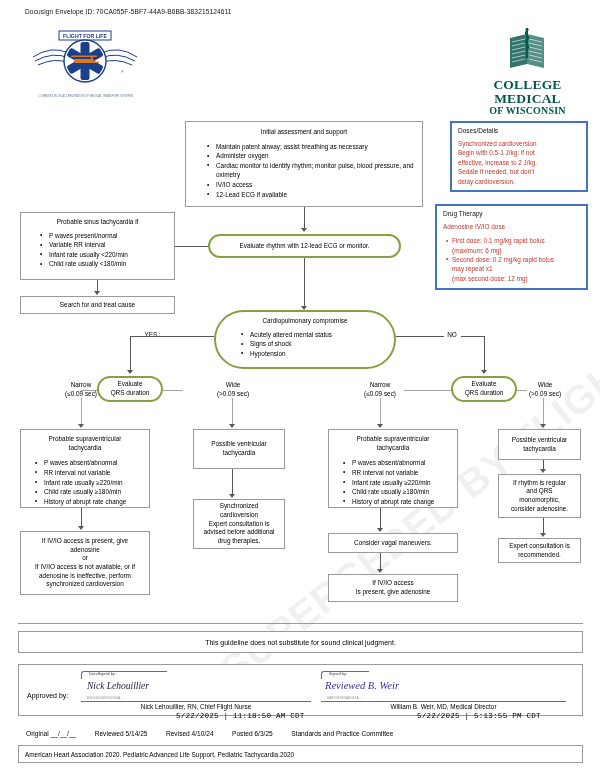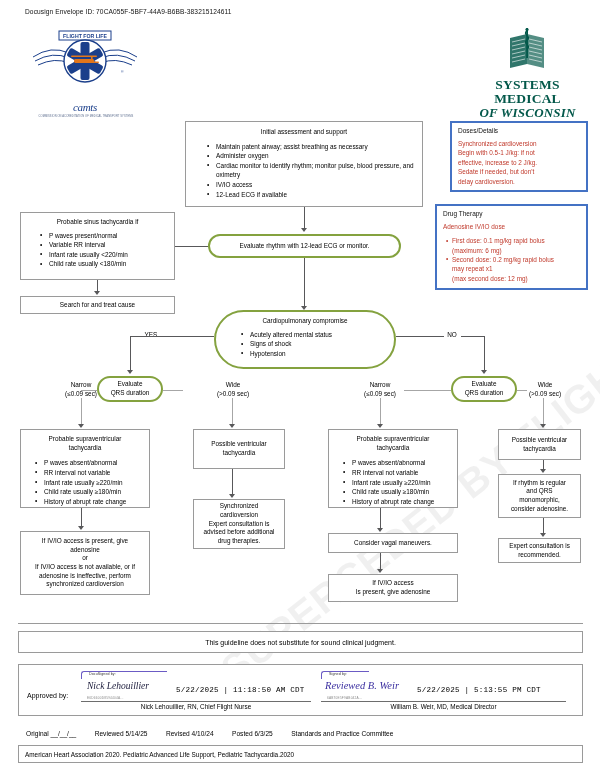--- a/index.html
+++ b/index.html
@@ -20,21 +20,21 @@
   .ffl-wrap{}
   .camts{font-family:"Liberation Serif",serif;font-style:italic;
          font-size:11px;color:#1b3f8b;letter-spacing:-.3px;}
   .camts-sub{font-size:2.6px;color:#5a6b8c;letter-spacing:.1px;text-align:center;}
 
   
   .mcw-text div{font-family:"Liberation Serif",serif;color:#03584a;
                 font-weight:700;line-height:1.04;letter-spacing:.2px;}
   .mcw-1{font-size:13.5px;}
   .mcw-2{font-size:13.5px;}
-  .mcw-3{font-size:13px;font-style:italic;}
+  .mcw-3{font-size:10px;}
 
   
   .box{border:1px solid #9a9a9a;background:#fff;box-sizing:border-box;}
   .box-title{text-align:center;font-size:6.4px;line-height:1.35;}
   ul.bul{margin:0;padding-left:14px;list-style:none;}
   ul.bul li{position:relative;font-size:6.4px;line-height:1.5;}
   ul.bul li:before{content:"\2022";position:absolute;left:-9px;top:-0.5px;font-size:6.5px;}
 
   .pill{border:2.1px solid #84a23f;border-radius:999px;background:#fff;
         box-sizing:border-box;}
@@ -64,21 +64,21 @@
       transform:rotate(-38deg);white-space:nowrap;letter-spacing:1px;}
 
   
   .fbox{border:1px solid #9a9a9a;box-sizing:border-box;background:#fff;}
   .f-disc{font-size:7px;text-align:center;}
   .sig-script{font-family:"Liberation Serif",serif;font-style:italic;}
   .ds-tab{position:absolute;border-left:1px solid #6b5bc4;border-top:1px solid #6b5bc4;
           box-sizing:border-box;}
   .ds-lbl{font-size:3.6px;color:#333;letter-spacing:.1px;}
   .ds-code{font-size:3.2px;color:#8b8b8b;letter-spacing:.2px;}
-  .stamp{font-family:"Liberation Mono",monospace;font-size:7.6px;letter-spacing:.2px;}
+  .stamp{font-family:"Liberation Mono",monospace;font-size:7.6px;letter-spacing:.2px;margin-top:26px;}
   .sig-name{font-size:6.4px;text-align:center;}
   .sig-rule{position:absolute;height:1px;background:#6d6d6d;}
   .approved{font-size:7px;}
   .revline{font-size:6.6px;}
   .ref{font-size:6.4px;}
 </style>
 </head>
 <body>
 
 <div class="page">
@@ -111,23 +111,20 @@
       </g>
 
       <g fill="#e2761b">
         <rect x="49" y="32" width="20" height="4" rx="1.4"></rect>
         <rect x="46" y="28.5" width="26" height="1.6" rx=".8"></rect>
         <rect x="66" y="29" width="1.6" height="4"></rect>
         <rect x="67" y="34.5" width="7" height="1.6" rx=".8"></rect>
       </g>
       <text x="96" y="46" font-family="Liberation Sans, sans-serif" font-size="3.6" fill="#1b3f8b">®</text>
     </svg>
-    <div style="text-align:center;margin-top:2px;">
-      <span class="camts">camts</span>
-    </div>
     <div class="camts-sub" style="width:110px;margin-left:6px;">COMMISSION ON ACCREDITATION OF MEDICAL TRANSPORT SYSTEMS</div>
   </div>
 
 
   <div class="abs" style="left:470px;top:28px;width:115px;height:85px;">
     <svg width="115" height="44" viewBox="0 0 115 44">
       <g fill="#03584a">
         <path d="M40 10 L57 6 L57 36 L40 40 Z" opacity=".82"></path>
         <path d="M74 10 L57 6 L57 36 L74 40 Z" opacity=".68"></path>
       </g>
@@ -145,21 +142,21 @@
           <path d="M72 30 L59 27"></path>
           <path d="M72 34 L59 31"></path>
       </g>
       <rect x="56.2" y="0" width="1.8" height="30" fill="#03584a"></rect>
       <g stroke="#03584a" stroke-width="1.5" fill="none">
         <path d="M57 3 C52 6 62 9 57 12 C52 15 62 18 57 21"></path>
       </g>
       <circle cx="57" cy="1.6" r="1.6" fill="#03584a"></circle>
     </svg>
     <div class="mcw-text" style="text-align:center;margin-top:2px;">
-      <div class="mcw-1">SYSTEMS</div>
+      <div class="mcw-1">COLLEGE</div>
       <div class="mcw-2">MEDICAL</div>
       <div class="mcw-3">OF WISCONSIN</div>
     </div>
   </div>
 
   <div class="abs box" style="left:185px;top:121px;width:238px;height:86px;padding:6px 8px 4px 8px;">
     <div class="box-title" style="margin-bottom:5px;">Initial assessment and support</div>
     <ul class="bul" style="padding-left:22px;">
       <li>Maintain patent airway; assist breathing as necessary</li>
       <li>Administer oxygen</li>

